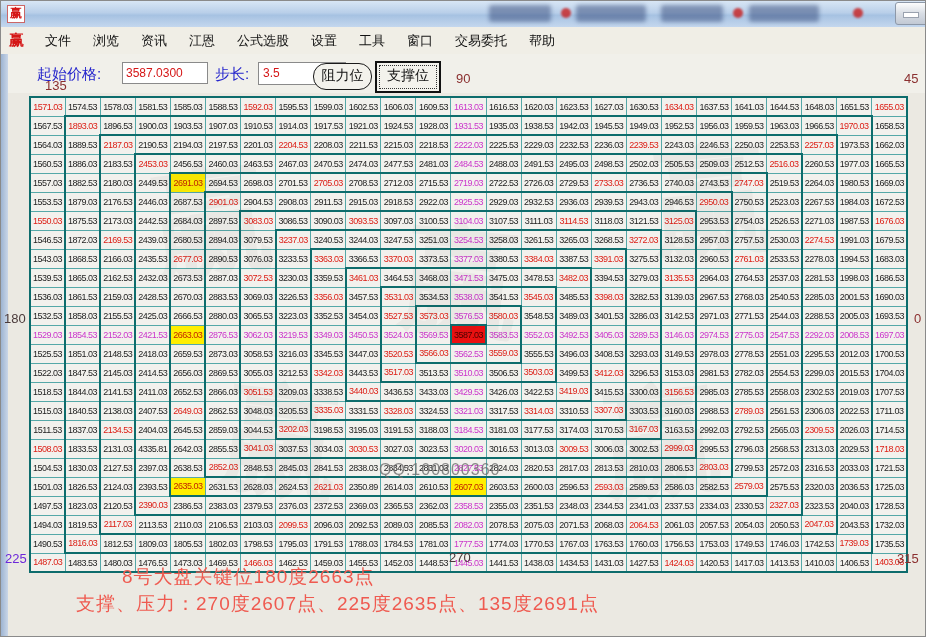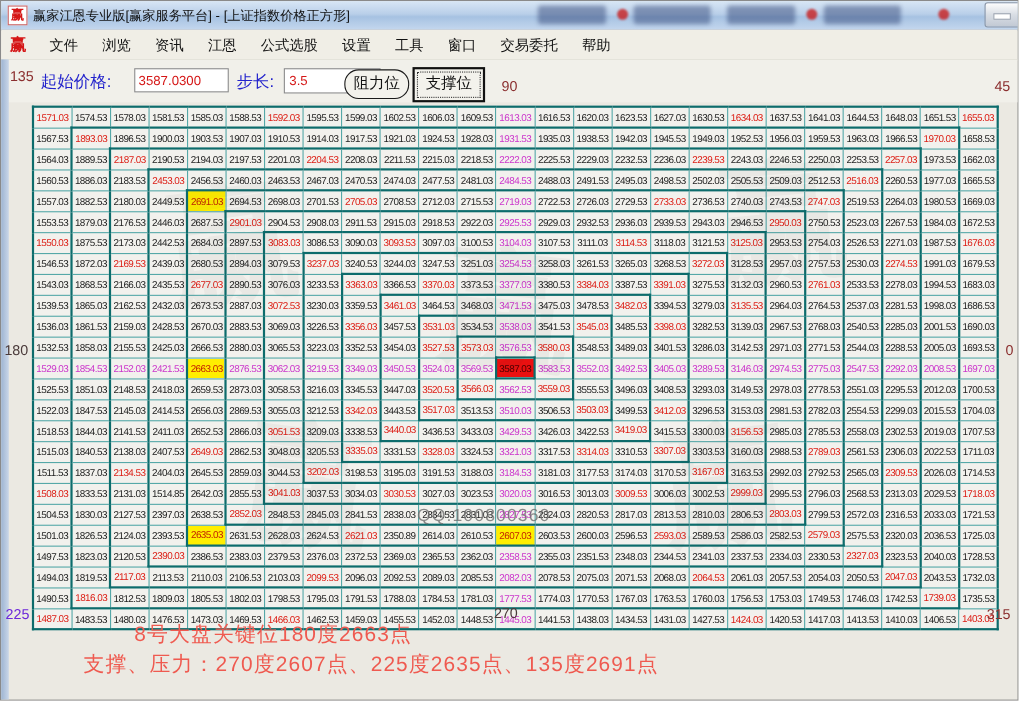--- a/index.html
+++ b/index.html
@@ -72,21 +72,20 @@
   #qq-mark{position:absolute;left:378px;top:460px;color:rgba(110,110,110,0.8);font-size:16px;
     letter-spacing:1px;pointer-events:none;z-index:6;}
 </style>
 </head>
 <body>
 
 <div id="app">
 
   <div id="titlebar">
     <div id="title-icon">赢</div>
-    <div id="title-text">赢家江恩专业版[赢家服务平台] - [上证指数价格正方形]</div>
     <div class="blur-pill" style="left:488px;width:62px;"></div>
     <div class="blur-dot" style="left:560px;"></div>
     <div class="blur-pill" style="left:575px;width:70px;"></div>
     <div class="blur-pill" style="left:660px;width:62px;"></div>
     <div class="blur-dot" style="left:732px;"></div>
     <div class="blur-pill" style="left:748px;width:70px;"></div>
     <div class="blur-dot" style="left:852px;"></div>
     <div id="min-btn">
       <div class="bar"></div>
     </div>
@@ -101,21 +100,21 @@
       <span class="menu-item">江恩</span>
       <span class="menu-item">公式选股</span>
       <span class="menu-item">设置</span>
       <span class="menu-item">工具</span>
       <span class="menu-item">窗口</span>
       <span class="menu-item">交易委托</span>
       <span class="menu-item">帮助</span>
     </div>
 
   <div id="toolbar">
-    <span class="angle" style="left:8px;top:8px;">135</span>
+    <span class="angle" style="left:8px;top:24px;padding-left:36px;">135</span>
     <span class="tool-label" style="left:36px;">起始价格:</span>
     <input id="start-price-input" value="3587.0300" style="">
     <span class="tool-label" style="left:214px;">步长:</span>
     <div id="step-combo">
       <span id="step-value">3.5</span>
       <div id="combo-arrow-btn">
         <div class="tri"></div>
       </div>
     </div>
     <div class="tb-btn" id="btn-resistance">阻力位</div>
@@ -611,21 +610,21 @@
           <td class="br">2792.53</td>
           <td class="br">2565.03</td>
           <td class="br red">2309.53</td>
           <td class="br">2026.03</td>
           <td class="br">1714.53</td>
         </tr>
         <tr>
           <td class="bl red">1508.03</td>
           <td class="bl">1833.53</td>
           <td class="bl">2131.03</td>
-          <td class="bl">1514.85</td>
+          <td class="bl">4335.81</td>
           <td class="bl">2642.03</td>
           <td class="bl">2855.53</td>
           <td class="bb bl red">3041.03</td>
           <td class="bb">3037.53</td>
           <td class="bb">3034.03</td>
           <td class="bb red">3030.53</td>
           <td class="bb">3027.03</td>
           <td class="bb">3023.53</td>
           <td class="bb magenta">3020.03</td>
           <td class="bb">3016.53</td>

